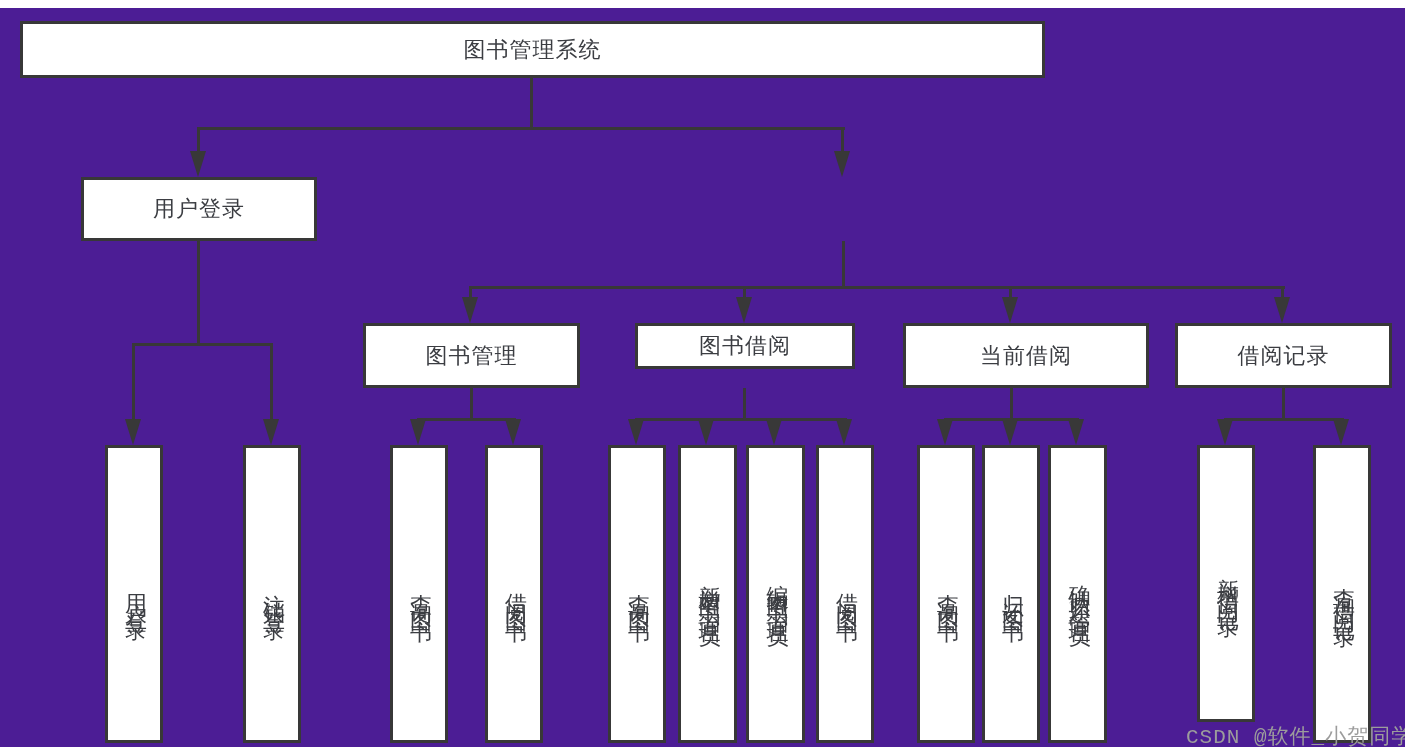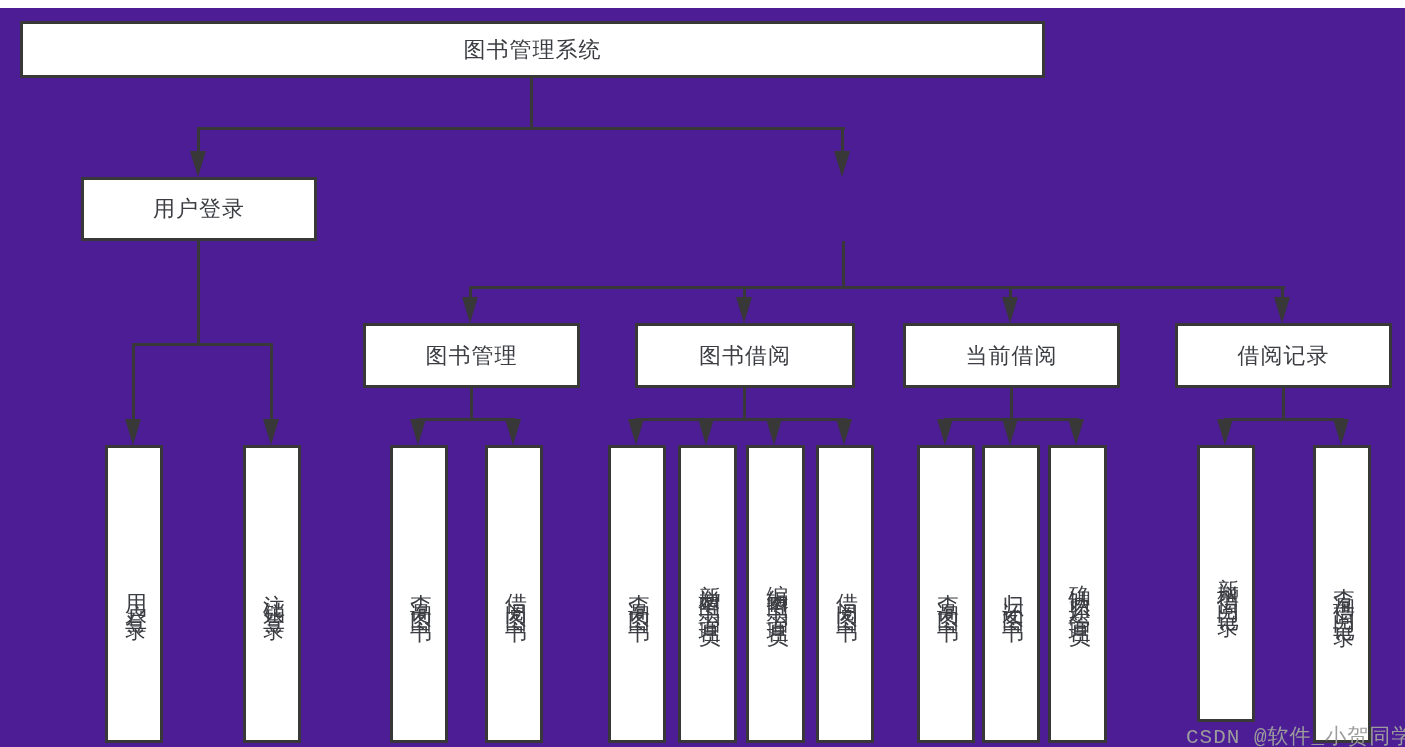--- a/index.html
+++ b/index.html
@@ -65,24 +65,24 @@
   <div class="vline" style="left:743px;top:278px;height:13px"></div>
   <div class="ah" style="left:736px;top:289px"></div>
   <div class="vline" style="left:1009px;top:278px;height:13px"></div>
   <div class="ah" style="left:1002px;top:289px"></div>
   <div class="vline" style="left:1281px;top:278px;height:13px"></div>
   <div class="ah" style="left:1274px;top:289px"></div>
 
   <div class="box" style="left:363px;top:315px;width:217px;height:65px">
     <span class="lbl">图书管理</span>
   </div>
-  <div class="box" style="left:635px;top:315px;width:220px;height:65px">
+  <div class="box" style="left:635px;top:315px;width:220px;height:46px">
     <span class="lbl">图书借阅</span>
   </div>
-  <div class="box" style="left:903px;top:315px;width:217px;height:65px">
+  <div class="box" style="left:903px;top:315px;width:246px;height:65px">
     <span class="lbl">当前借阅</span>
   </div>
   <div class="box" style="left:1175px;top:315px;width:217px;height:65px">
     <span class="lbl">借阅记录</span>
   </div>
 
   <div class="vline" style="left:470px;top:380px;height:30px"></div>
   <div class="hline" style="left:417px;top:410px;width:99px"></div>
   <div class="ah" style="left:410px;top:411px"></div>
   <div class="ah" style="left:505px;top:411px"></div>

